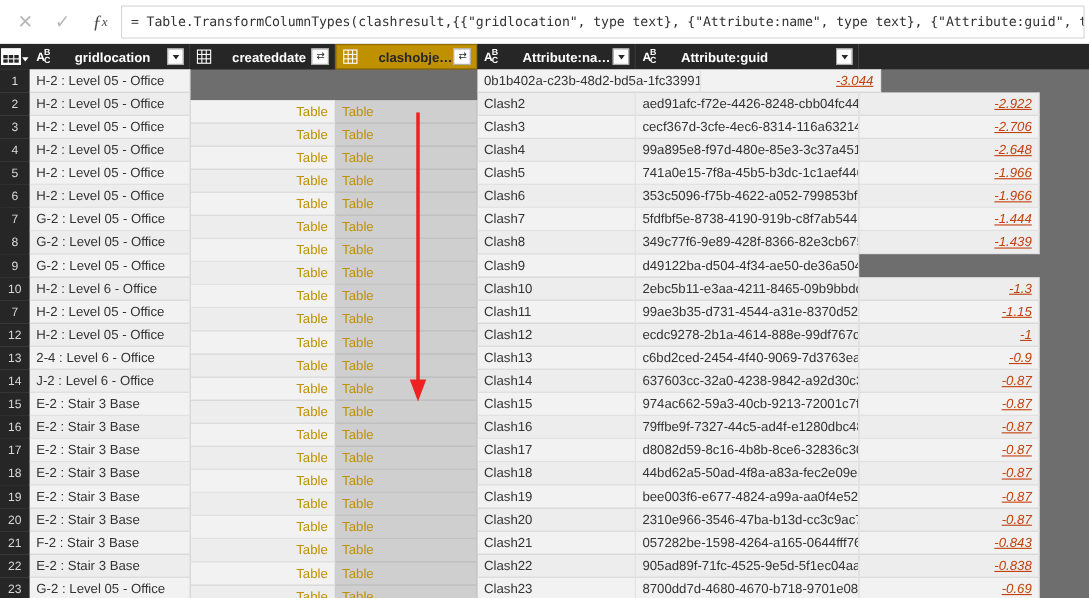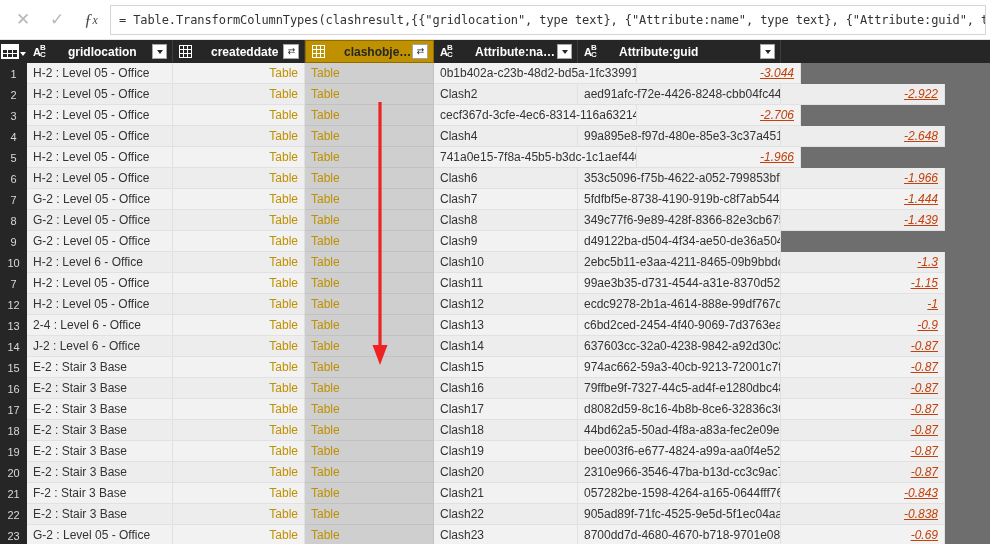--- a/index.html
+++ b/index.html
@@ -239,20 +239,21 @@
     color: #333333;
     background: #f2f2f2;
     border-bottom: 1px solid #e1e1e1;
     border-right: 1px solid #e1e1e1;
     overflow: hidden;
     white-space: nowrap;
   }
   .cell.alt { background: #ededed; }
   .cell.link {
     color: #bf9000;
+    margin-top: 28px;
   }
   .cell.highlight {
     background: #cfcfcf;
     border-bottom: 1px solid #c2c2c2;
     border-right: 1px solid #c2c2c2;
   }
   .cell.num {
     justify-content: flex-end;
     font-style: italic;
     color: #c2410c;
@@ -395,37 +396,39 @@
         <div class="cell c-clash link highlight">Table</div>
         <div class="cell c-name  alt">Clash2</div>
         <div class="cell c-guid  alt">aed91afc-f72e-4426-8248-cbb04fc4493d</div>
         <div class="cell c-dist num alt">-2.922</div>
       </div>
       <div class="row">
         <div class="rownum">3</div>
         <div class="cell c-grid ">H-2 : Level 05 - Office</div>
         <div class="cell c-create link">Table</div>
         <div class="cell c-clash link highlight">Table</div>
+        <div class="cell c-name ">Clash3</div>
         <div class="cell c-guid ">cecf367d-3cfe-4ec6-8314-116a63214725</div>
         <div class="cell c-dist num">-2.706</div>
       </div>
       <div class="row">
         <div class="rownum">4</div>
         <div class="cell c-grid  alt">H-2 : Level 05 - Office</div>
         <div class="cell c-create link alt">Table</div>
         <div class="cell c-clash link highlight">Table</div>
         <div class="cell c-name  alt">Clash4</div>
         <div class="cell c-guid  alt">99a895e8-f97d-480e-85e3-3c37a45169d6</div>
         <div class="cell c-dist num alt">-2.648</div>
       </div>
       <div class="row">
         <div class="rownum">5</div>
         <div class="cell c-grid ">H-2 : Level 05 - Office</div>
         <div class="cell c-create link">Table</div>
         <div class="cell c-clash link highlight">Table</div>
+        <div class="cell c-name ">Clash5</div>
         <div class="cell c-guid ">741a0e15-7f8a-45b5-b3dc-1c1aef440753</div>
         <div class="cell c-dist num">-1.966</div>
       </div>
       <div class="row">
         <div class="rownum">6</div>
         <div class="cell c-grid  alt">H-2 : Level 05 - Office</div>
         <div class="cell c-create link alt">Table</div>
         <div class="cell c-clash link highlight">Table</div>
         <div class="cell c-name  alt">Clash6</div>
         <div class="cell c-guid  alt">353c5096-f75b-4622-a052-799853bfbeab</div>

